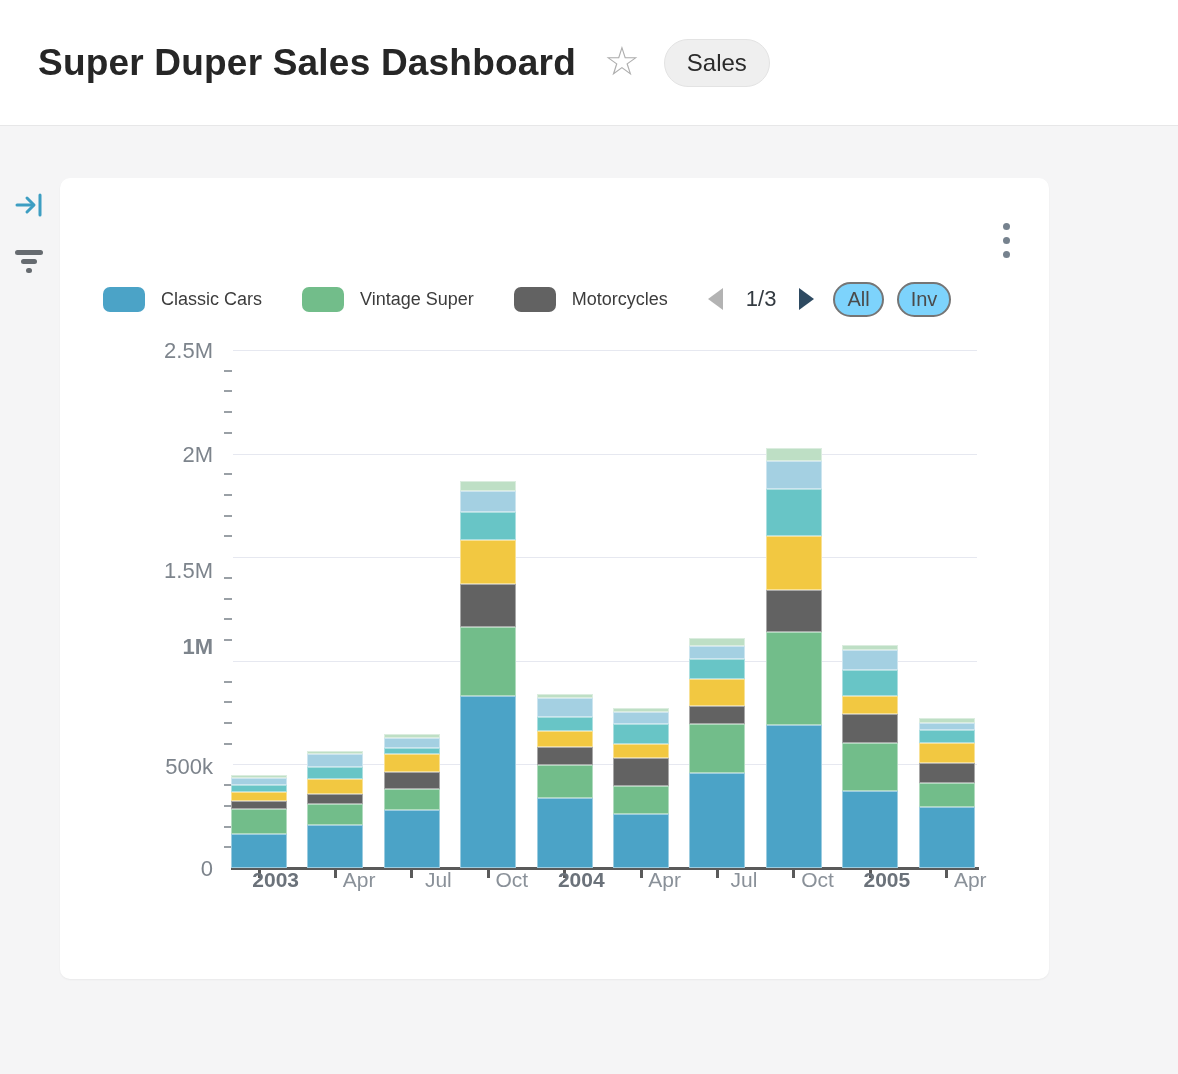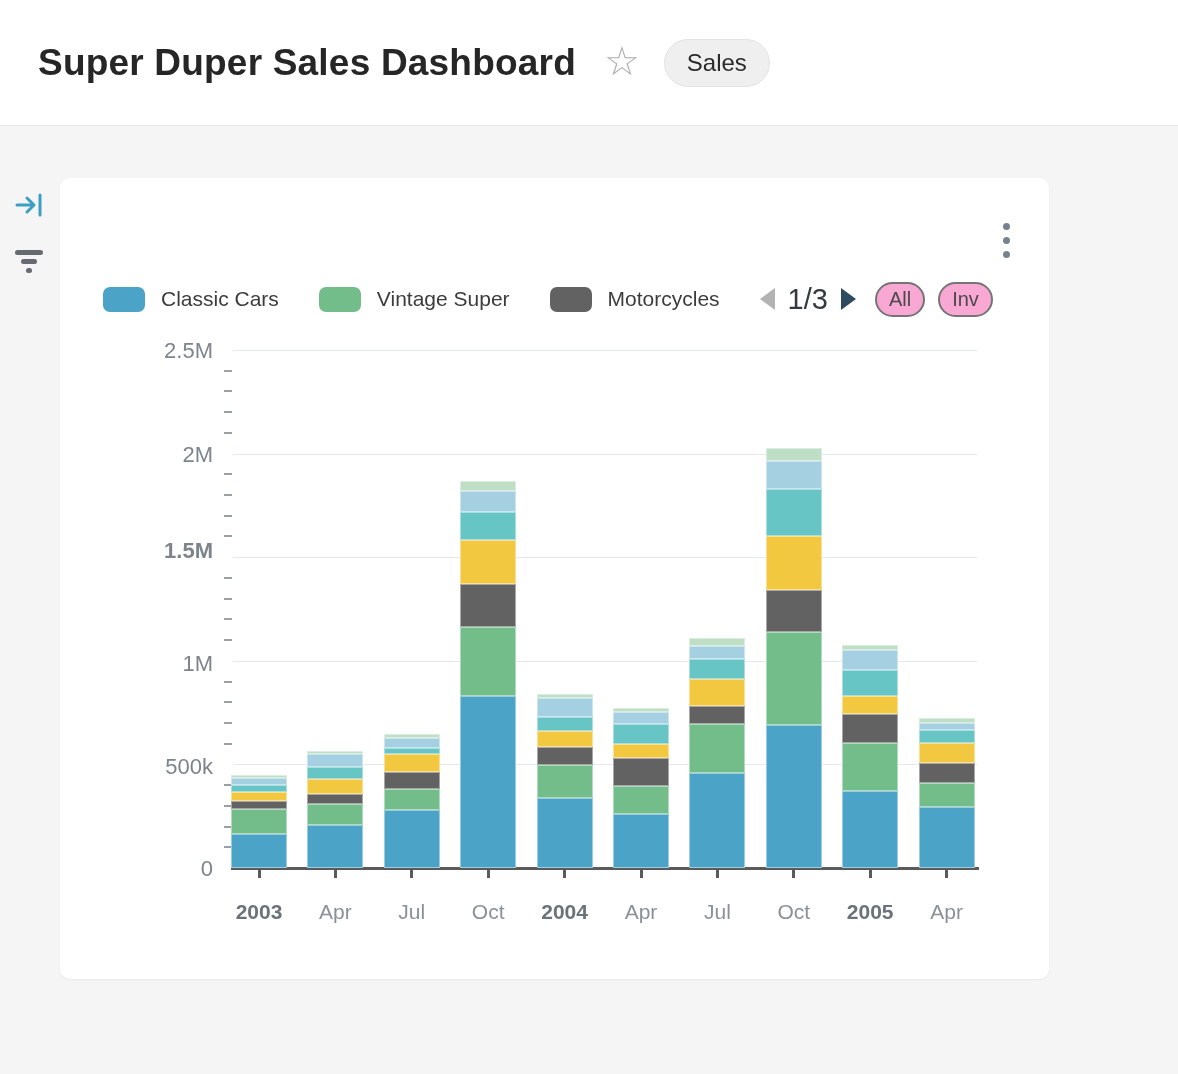--- a/index.html
+++ b/index.html
@@ -30,41 +30,41 @@
   .kebab { position:absolute; left:932px; top:38px; width:28px; height:48px;
     display:flex; flex-direction:column; align-items:center; justify-content:center;
     gap:7px; cursor:pointer; }
   .kebab i { width:7px; height:7px; border-radius:50%; background:#76828e; }
 
   
   .legend-row { position:absolute; left:43px; top:102px; height:38px;
     display:flex; align-items:center; }
   .legend-item { display:flex; align-items:center; margin-right:40px; cursor:pointer; }
   .swatch { width:42px; height:25px; border-radius:7px; margin-right:16px; }
-  .legend-label { font-size:21px; color:#3c3c3c; }
+  .legend-label { font-size:18px; color:#3c3c3c; }
   .pager { display:flex; align-items:center; margin-left:0px; }
   .tri { width:0; height:0; border-style:solid; cursor:pointer; }
   .tri-left  { border-width:11px 15px 11px 0; border-color:transparent #b3b3b3 transparent transparent; }
   .tri-right { border-width:11px 0 11px 15px; border-color:transparent transparent transparent #2e4a61; }
-  .page-num { font-size:29px; color:#333a41; margin:0 13px; }
+  .page-num { font-size:22px; color:#333a41; margin:0 23px; }
   .pill { border:2px solid #757575; border-radius:999px; padding:4px 12px;
-    font-size:20px; color:#4a4a4a; margin-left:13px; cursor:pointer; background:#f9a8d4; }
+    font-size:20px; color:#4a4a4a; margin-left:13px; cursor:pointer; background:#7dd3fc; }
   .pill:first-of-type { margin-left:19px; }
 
   
   .plot { position:absolute; left:173px; top:172px; width:744px; height:518px; }
   .gridline { position:absolute; left:0; width:744px; height:1px; background:#e6e8f0; }
   .y-label { position:absolute; right:764px; width:90px; text-align:right;
     font-size:22px; color:#7d848c; transform:translateY(-12px); }
   .minor-tick { position:absolute; left:-9px; width:8px; height:2px; background:#9aa0a6; }
   .x-axis { position:absolute; left:-2px; top:517px; width:748px; height:3px; background:#5a5a5a; }
   .bar { position:absolute; bottom:0; width:56px; }
   .seg { position:absolute; left:0; width:56px; border:1px solid rgba(255,255,255,.45); }
   .x-tick { position:absolute; top:520px; width:3px; height:8px; background:#5a5a5a; }
-  .x-label { position:absolute; top:550px; width:80px; text-align:center;
+  .x-label { position:absolute; top:518px; width:80px; text-align:right;
     font-size:21px; color:#8a9199; }
   .x-label.bold { font-weight:700; color:#6b727a; }
 </style>
 </head>
 <body>
 
 <div class="app-header">
   <div class="page-title">Super Duper Sales Dashboard</div>
   <div class="star">☆</div>
   <div class="badge">Sales</div>
@@ -117,23 +117,23 @@
     </div>
     <button class="pill">All</button>
     <button class="pill">Inv</button>
   </div>
 
   <div class="plot" id="plot">
       <div class="y-label" style="top: 518px;">0</div>
       <div class="gridline" style="top: 414.4px;"></div>
       <div class="y-label" style="top: 416px;">500k</div>
       <div class="gridline" style="top: 310.8px;"></div>
-      <div class="y-label" style="top: 313px;">1M</div>
+      <div class="y-label" style="top: 296px; font-weight: bold;">1M</div>
       <div class="gridline" style="top: 207.2px;"></div>
-      <div class="y-label" style="top: 200px; font-weight: bold;">1.5M</div>
+      <div class="y-label" style="top: 220px;">1.5M</div>
       <div class="gridline" style="top: 103.6px;"></div>
       <div class="y-label" style="top: 103.6px;">2M</div>
       <div class="gridline" style="top: 0px;"></div>
       <div class="y-label" style="top: 0px;">2.5M</div>
       <div class="minor-tick" style="top: 496.28px;"></div>
       <div class="minor-tick" style="top: 475.56px;"></div>
       <div class="minor-tick" style="top: 454.84px;"></div>
       <div class="minor-tick" style="top: 434.12px;"></div>
       <div class="minor-tick" style="top: 392.68px;"></div>
       <div class="minor-tick" style="top: 371.96px;"></div>

